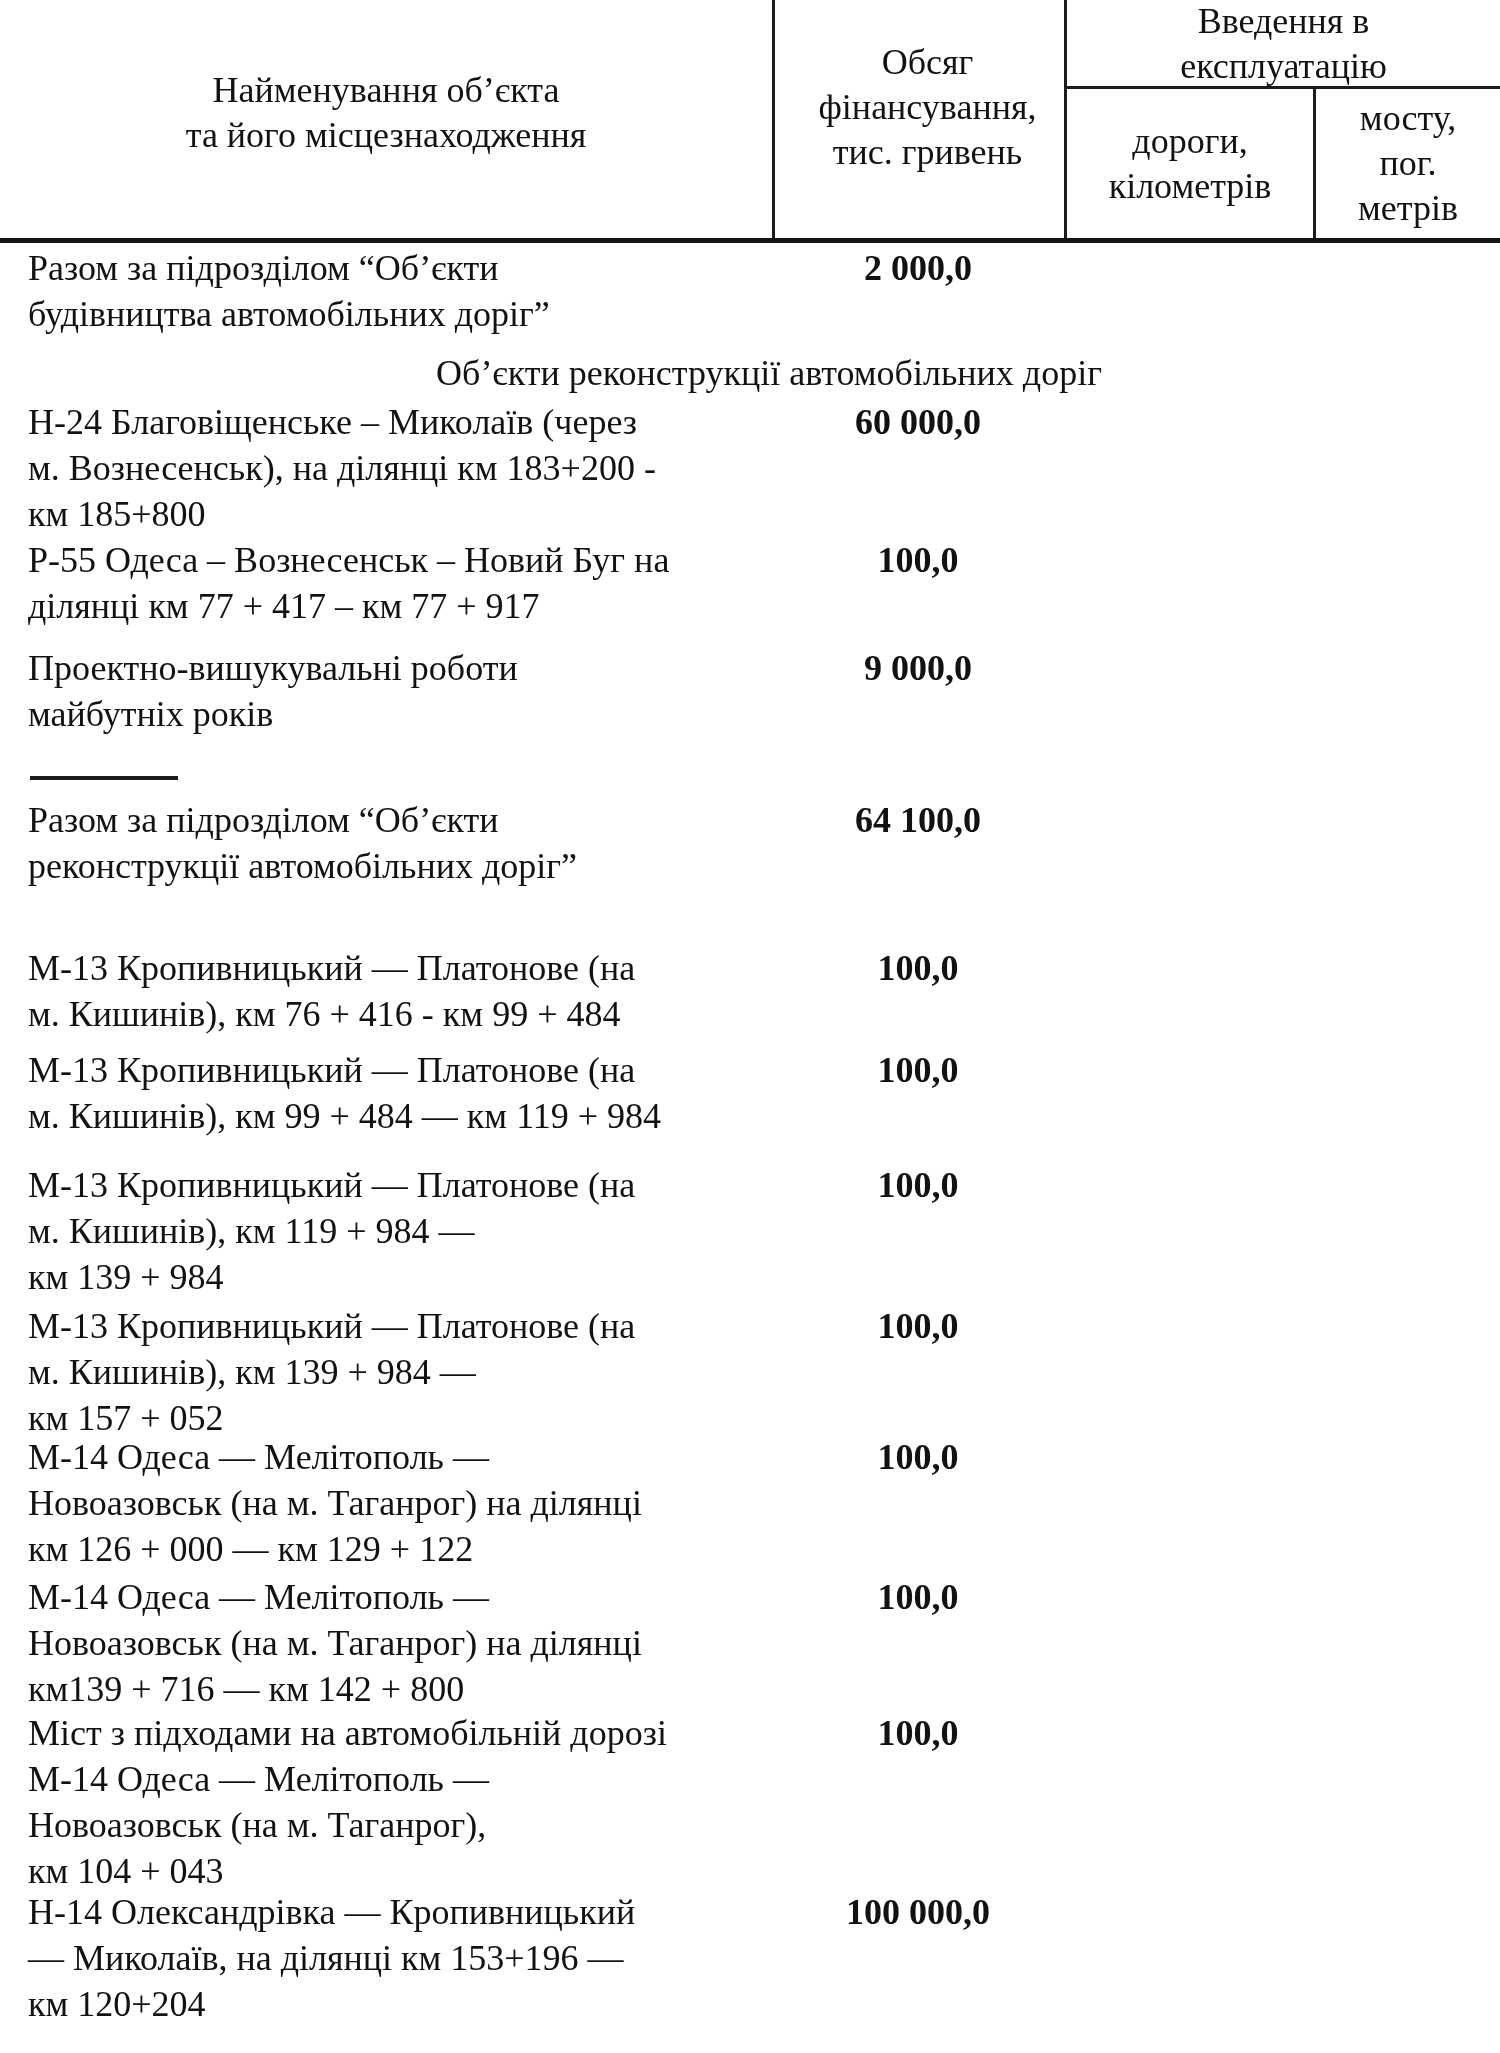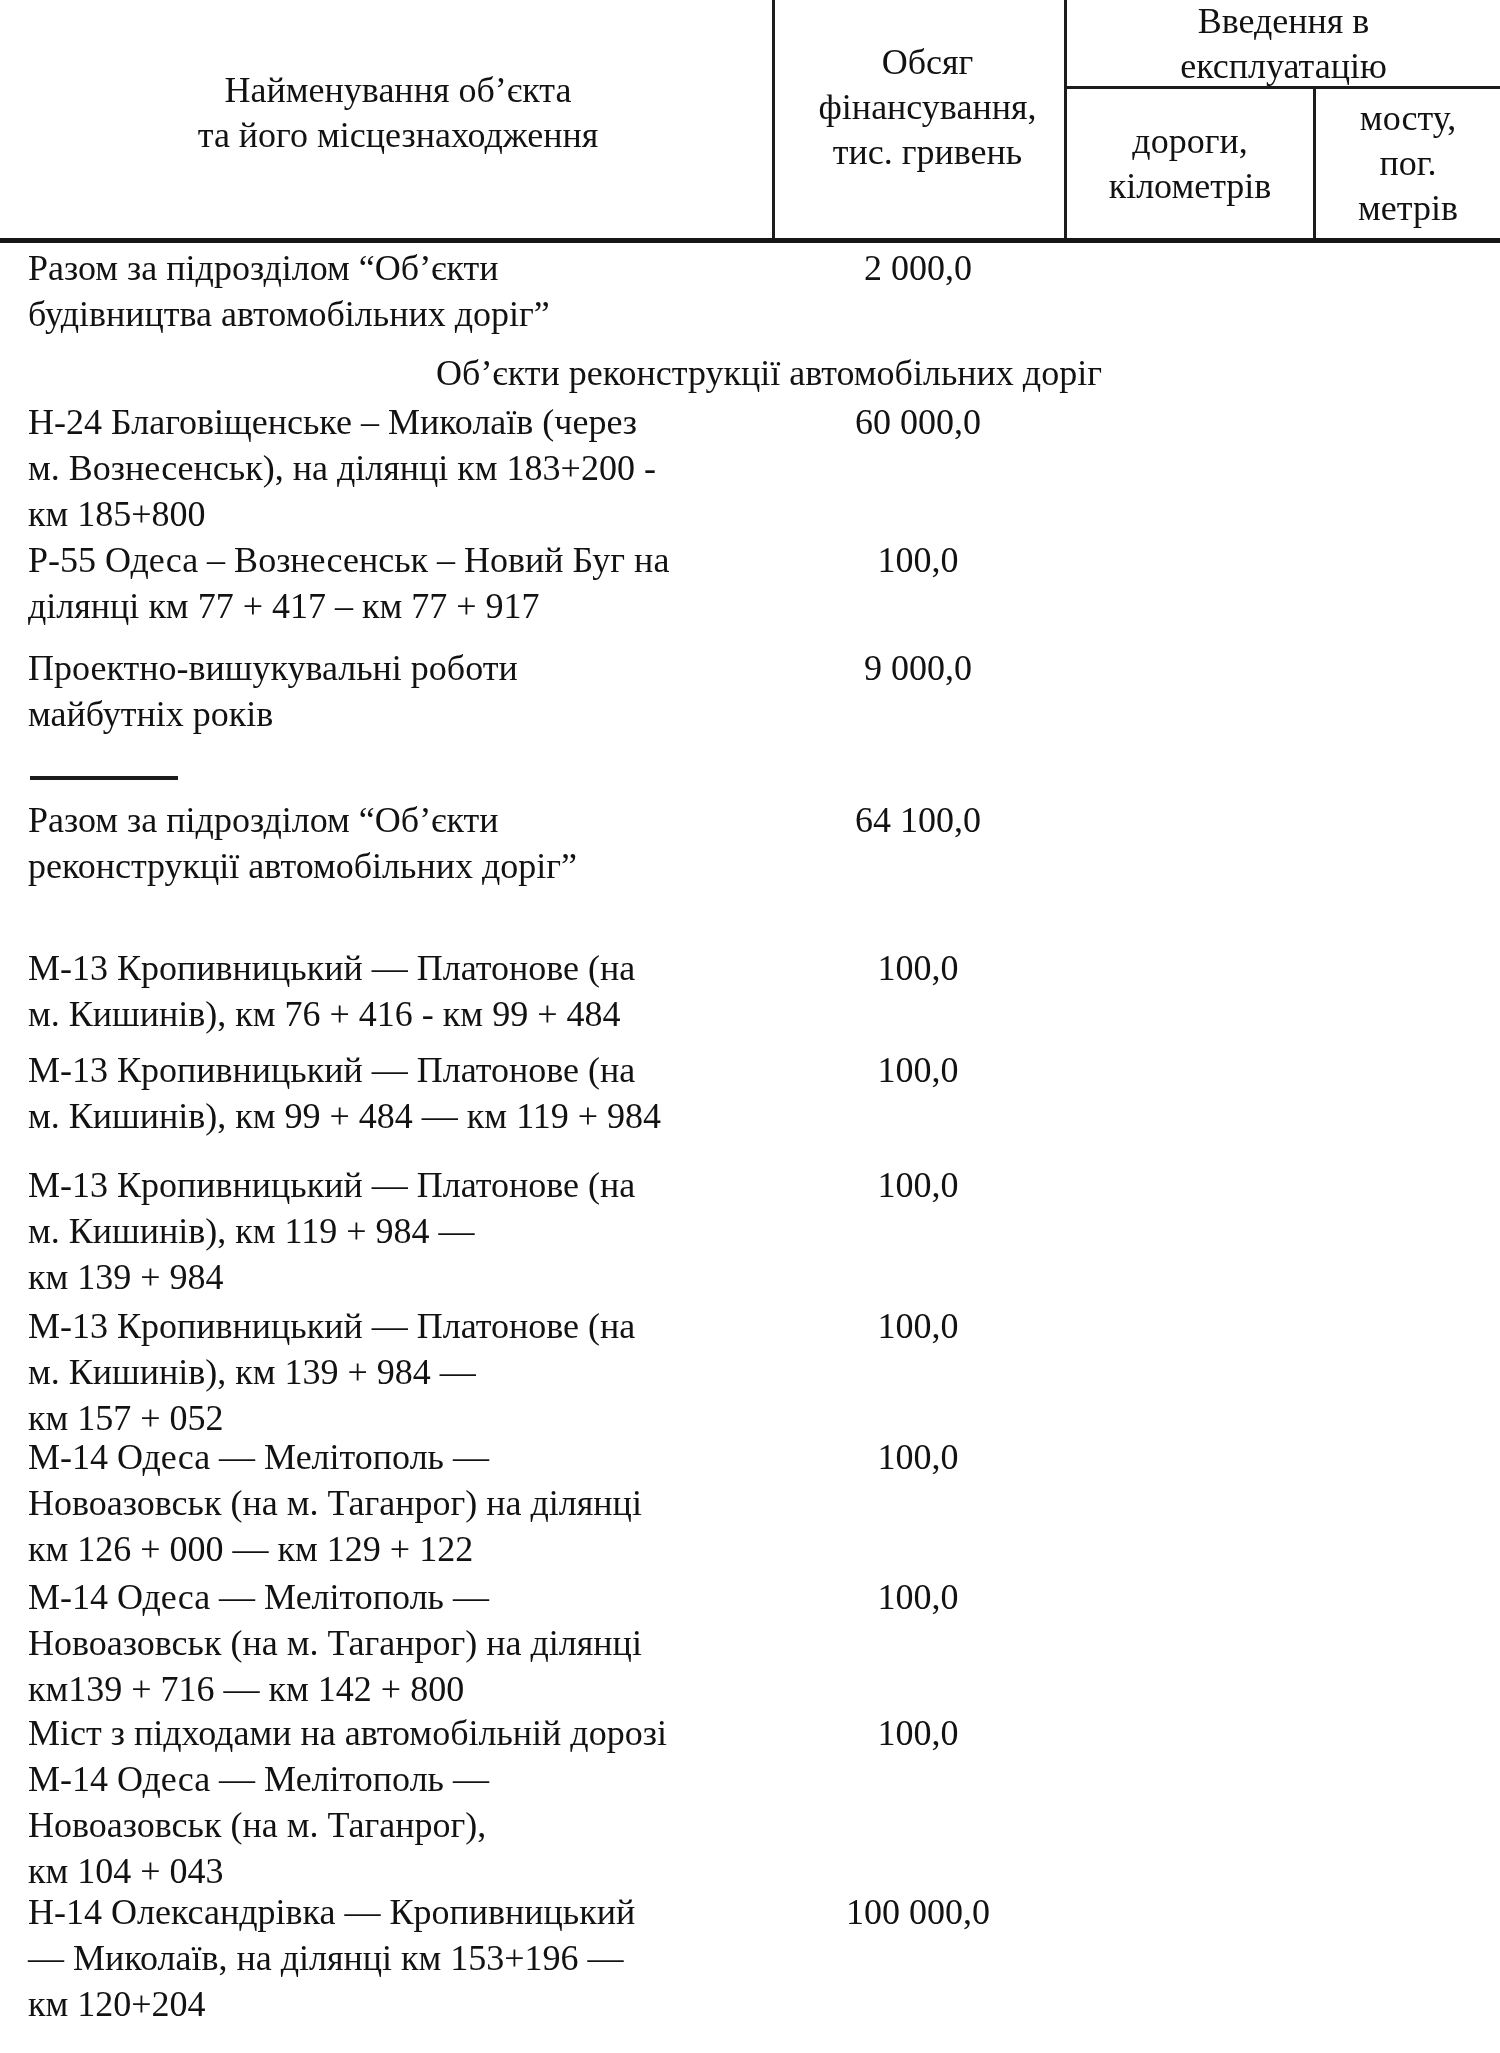--- a/index.html
+++ b/index.html
@@ -24,38 +24,38 @@
   
   .hcell {
     position: absolute;
     display: flex; align-items: center; justify-content: center;
     text-align: center;
     white-space: pre-line;
     font-size: 36px;
     line-height: 45px;
     border-radius: 23px;
   }
-  #hcell-name       { left: 12px;     top: 0;    width: 772px; height: 225px; }
+  #hcell-name       { left: 0;     top: 0;    width: 772px; height: 225px; }
   #hcell-financing  { left: 775px; top: 0;    width: 289px; height: 215px; padding-left: 8px; }
   #hcell-commission { left: 1067px;top: 0;    width: 433px; height: 88px; }
   #hcell-roads      { left: 1067px;top: 89px; width: 246px; height: 150px; }
   #hcell-bridge     { left: 1316px;top: 84px; width: 184px; height: 158px; }
   
   .row { position: absolute; left: 0; width: 100%; }
   .row-text {
     position: absolute; left: 28px; top: 0;
     width: 744px;
     font-size: 36px; line-height: 46px;
     white-space: pre-line;
   }
   .row-value {
     position: absolute; left: 772px; top: 0;
     width: 292px;
     text-align: center;
-    font-size: 36px; line-height: 46px;
+    font-size: 36px; line-height: 46px; font-weight: bold;
   }
   .section-row {
     position: absolute; left: 0; right: 0;
     padding-left: 38px;
     text-align: center;
     font-size: 36px; line-height: 46px;
   }
   #sep-line {
     position: absolute; left: 30px; top: 776px;
     width: 148px; height: 4px; background: #1c1c1c;

